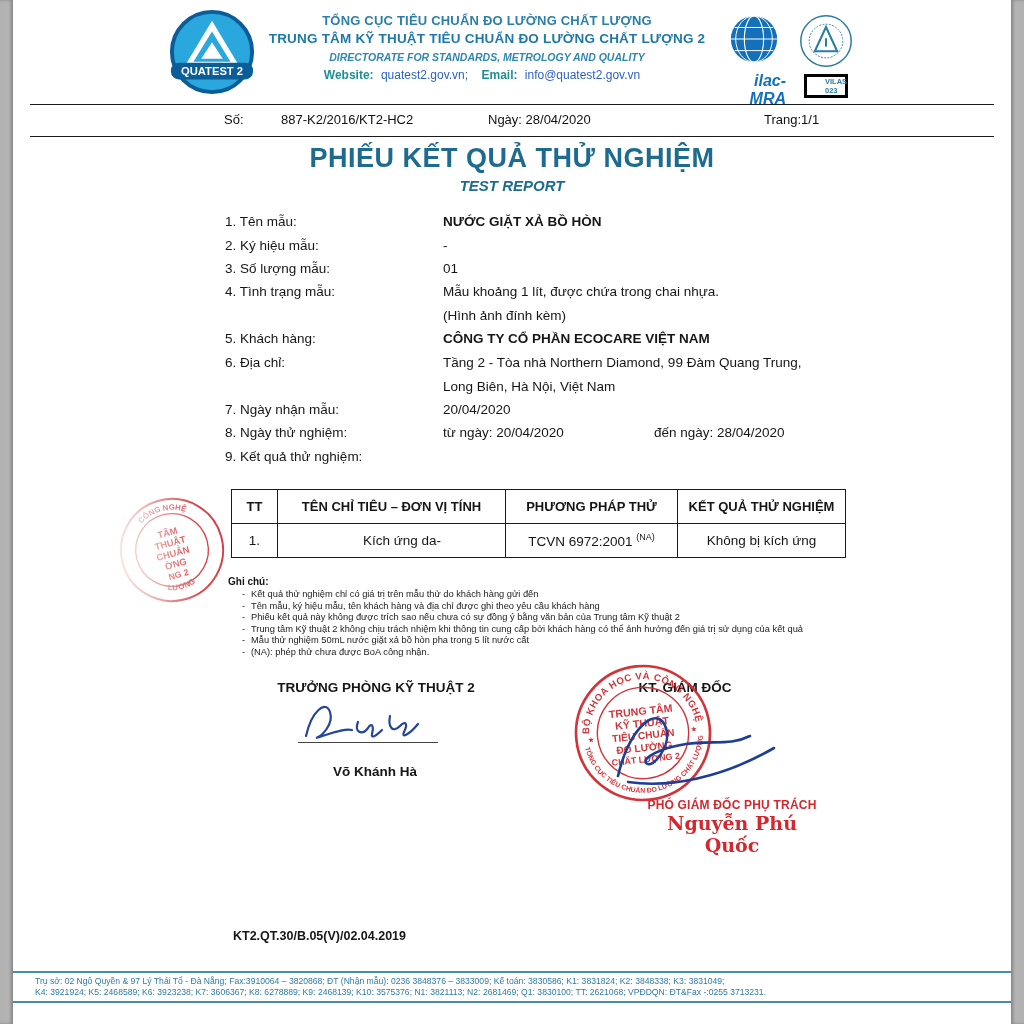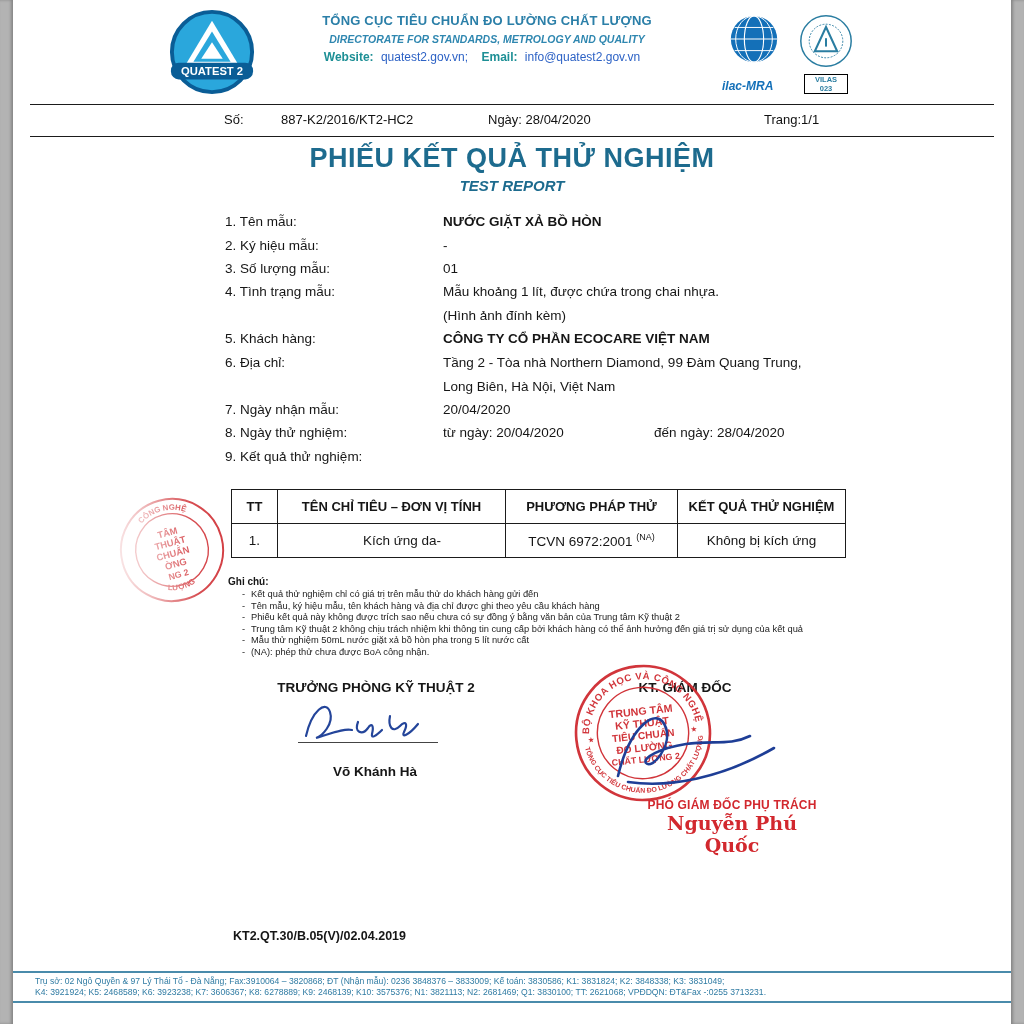--- a/index.html
+++ b/index.html
@@ -51,42 +51,43 @@
   .left-stamp { transform:rotate(-15deg); opacity:.95;
     -webkit-mask-image:linear-gradient(100deg, rgba(0,0,0,.05) 0%, rgba(0,0,0,.35) 30%, rgba(0,0,0,.9) 68%, #000 100%);
     mask-image:linear-gradient(100deg, rgba(0,0,0,.05) 0%, rgba(0,0,0,.35) 30%, rgba(0,0,0,.9) 68%, #000 100%); }
   .main-stamp { transform:rotate(-6deg); opacity:.95; }
 
   .doccode { font-size:12.5px; font-weight:bold; }
 
   .contact { border-top:2px solid #4a8bab; border-bottom:2px solid #4a8bab; padding:3px 22px 4px; }
   .cl { font-size:8.6px; line-height:10.6px; color:#2f7ba3; }
 
-  .ilac-label { text-align:left; font-size:12px; font-weight:bold; font-style:italic; color:#1470b8; margin-top:8px; }
-  .vilas-label { text-align:center; font-size:7.5px; font-weight:bold; color:#2a7da1; border:1px solid #000000; width:44px; margin:1px auto 0; padding:0 10px; }
+  .ilac-label { text-align:right; font-size:16px; font-weight:bold; font-style:italic; color:#1470b8; margin-top:1px; }
+  .vilas-label { text-align:center; font-size:7.5px; font-weight:bold; color:#2a7da1; border:3px solid #000000; width:44px; margin:1px auto 0; padding:0 18px; }
 </style>
 </head>
 <body>
 
 <div class="edge left"></div>
 <div class="edge right"></div>
 
 <div class="abs" style="left:168px;top:8px;width:88px;height:88px">
   <svg viewBox="0 0 90 90" width="88" height="88">
     <circle cx="45" cy="45" r="41" fill="#2aa7dc" stroke="#0a5d96" stroke-width="4"></circle>
     <polygon points="45,13 72,58 18,58" fill="#ffffff"></polygon>
     <polygon points="45,24 64,55 26,55" fill="#2aa7dc"></polygon>
     <polygon points="45,35 56,52 34,52" fill="#ffffff"></polygon>
     <rect x="3" y="56" width="84" height="17" rx="8" fill="#0a5d96"></rect>
     <text x="45" y="68.5" text-anchor="middle" font-size="11.5" font-weight="bold" fill="#ffffff">QUATEST 2</text>
   </svg>
 </div>
 
 <div class="abs header-text" style="left:242px;top:13px;width:490px">
   <div class="h1">TỔNG CỤC TIÊU CHUẨN ĐO LƯỜNG CHẤT LƯỢNG</div>
+  <div class="h2">TRUNG TÂM KỸ THUẬT TIÊU CHUẨN ĐO LƯỜNG CHẤT LƯỢNG 2</div>
   <div class="h3">DIRECTORATE FOR STANDARDS, METROLOGY AND QUALITY</div>
   <div class="hweb">
     <span class="wlabel">Website:</span>
     <span class="wval">quatest2.gov.vn;</span>
     <span class="wlabel">Email:</span>
     <span class="wval">info@quatest2.gov.vn</span>
   </div>
 </div>
 
 <div class="abs" style="left:722px;top:13px;width:64px;text-align:center">

